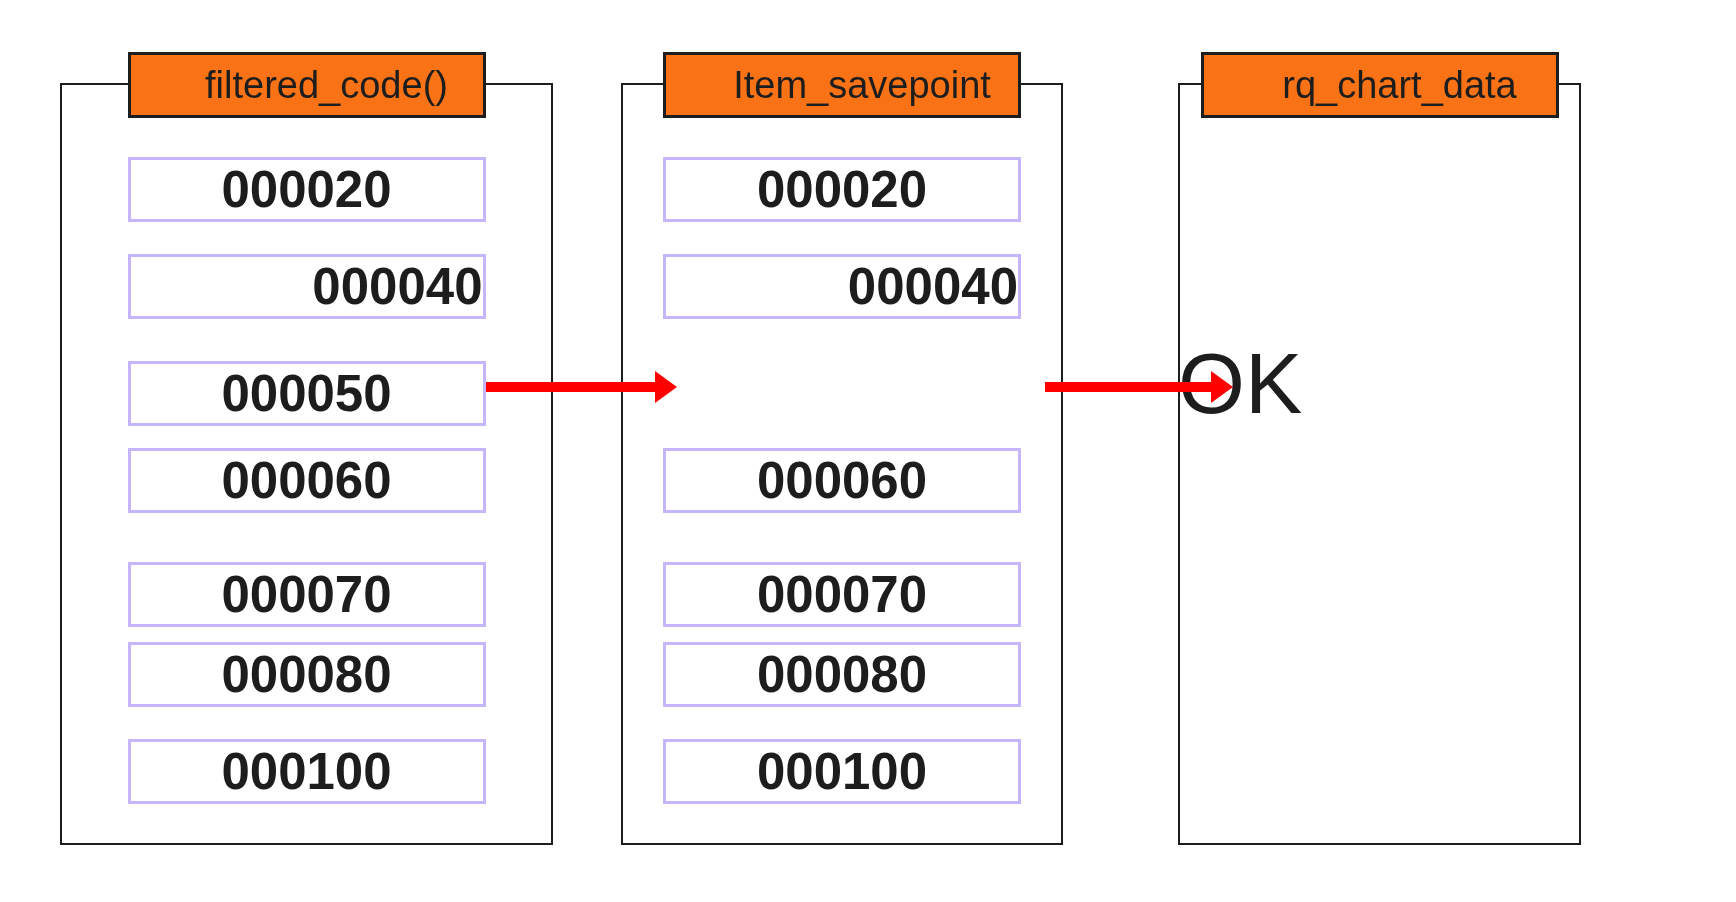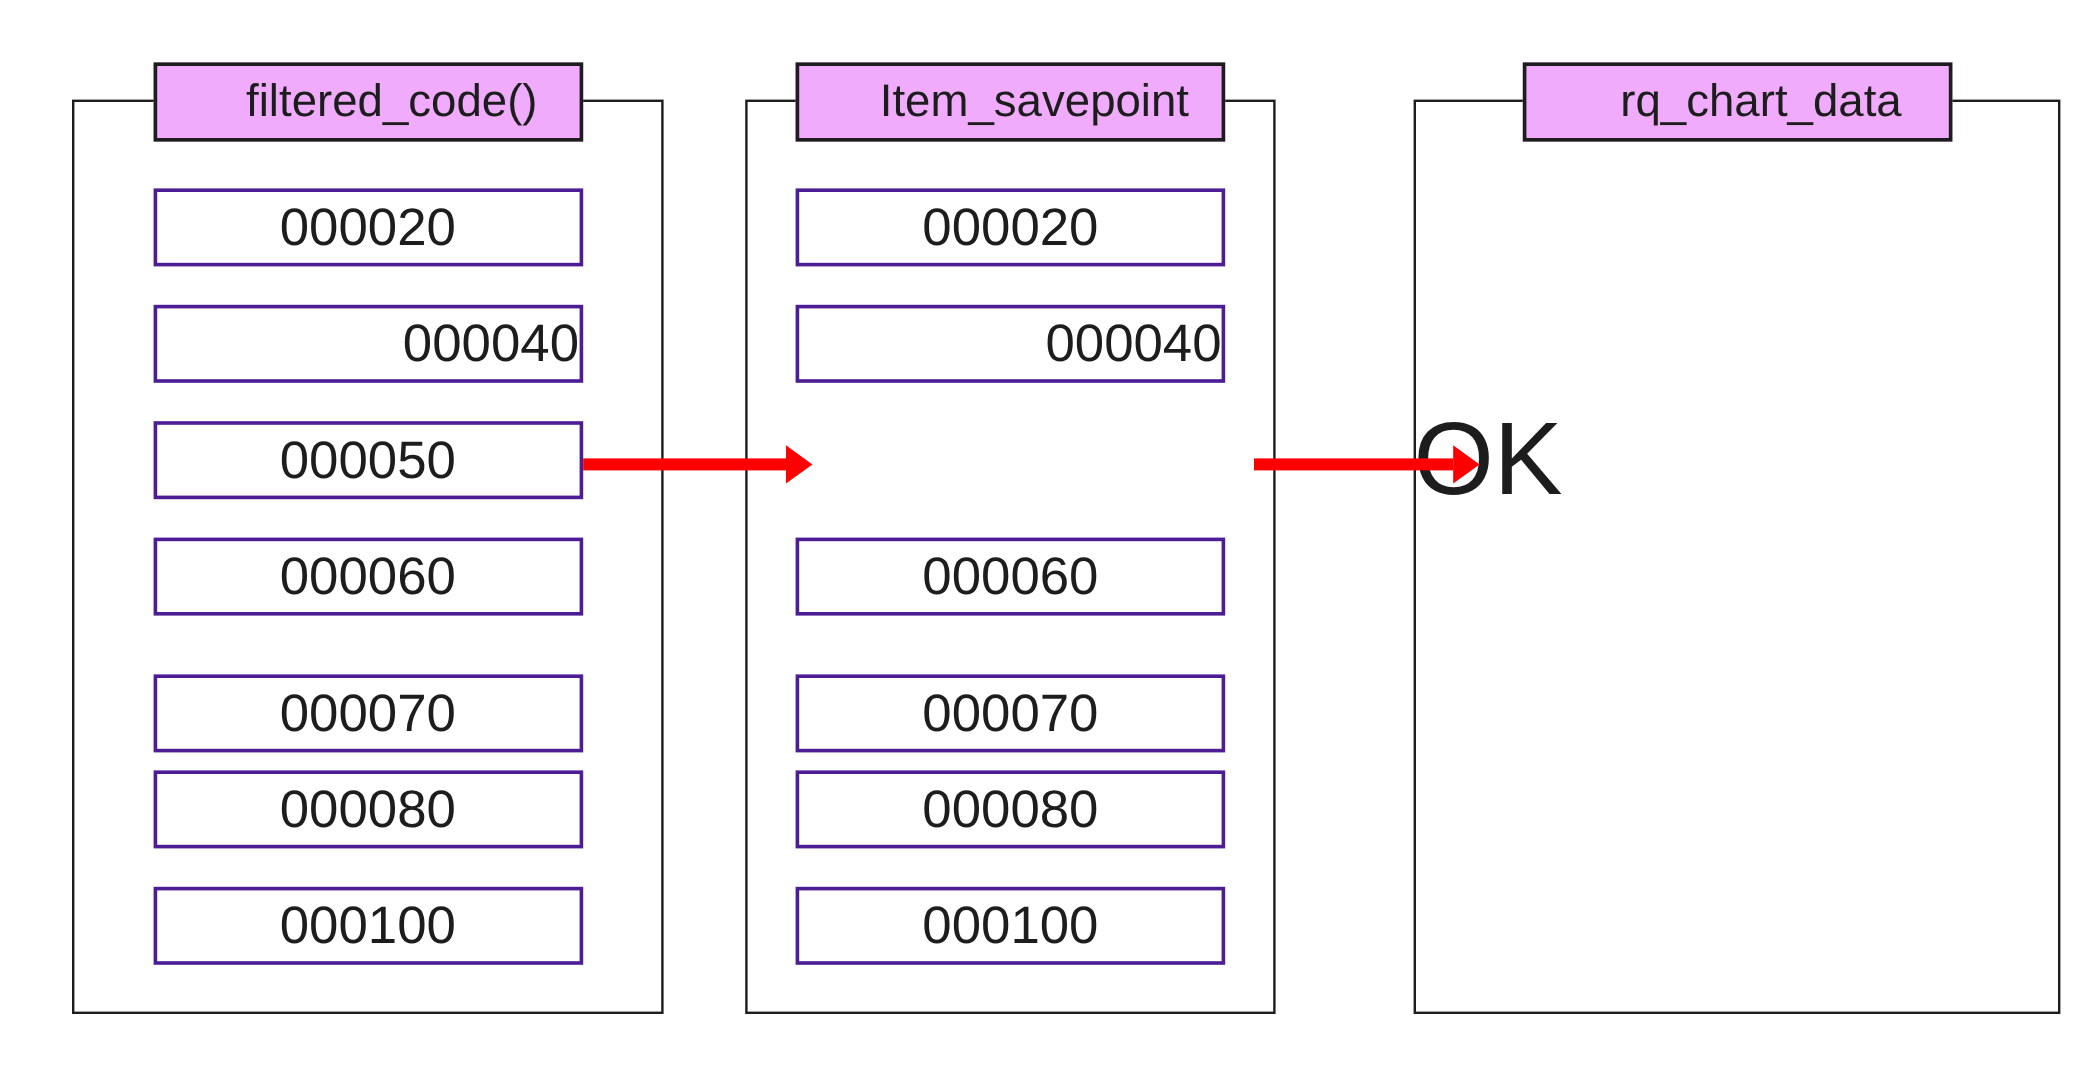--- a/index.html
+++ b/index.html
@@ -8,41 +8,41 @@
     width: 1736px;
     height: 902px;
     background: #ffffff;
     font-family: "Liberation Sans", "DejaVu Sans", sans-serif;
     color: #1d1d1d;
     overflow: hidden;
   }
   .panel { position: absolute; top: 52px; height: 793px; }
   .panel-filtered  { left: 60px;   width: 493px; }
   .panel-savepoint { left: 621px;  width: 442px; }
-  .panel-chart     { left: 1178px; width: 539px; }
+  .panel-chart     { left: 1178px; width: 403px; }
 
   .panel-outline {
     position: absolute; left: 0; right: 0; top: 31px; bottom: 0;
     border: 2.5px solid #1d1d1d; background: #ffffff; box-sizing: border-box;
   }
   .panel-header {
     position: absolute; top: 0; left: 50%; transform: translateX(-50%);
     width: 358px; height: 66px; box-sizing: border-box;
-    background: #f0abfc; border: 3px solid #1d1d1d;
+    background: #f97316; border: 3px solid #1d1d1d;
     display: flex; align-items: center; justify-content: center;
     font-size: 38px; z-index: 2; white-space: nowrap; padding-left: 40px;
   }
   .code-row {
     position: absolute; left: 50%; transform: translateX(-50%);
     width: 358px; height: 65px; box-sizing: border-box;
-    background: #ffffff; border: 3px solid #4c1d95;
+    background: #ffffff; border: 3px solid #c4b5fd;
     display: flex; align-items: center; justify-content: center;
-    font-size: 44px; z-index: 1; white-space: nowrap;
+    font-size: 51px; z-index: 1; white-space: nowrap; font-weight: bold;
   }
-  .r0 { top: 105px; } .r1 { top: 202px; justify-content: flex-end; } .r2 { top: 299px; }
+  .r0 { top: 105px; } .r1 { top: 202px; justify-content: flex-end; } .r2 { top: 309px; }
   .r3 { top: 396px; } .r4 { top: 510px; } .r5 { top: 590px; text-align: center; }
   .r6 { top: 687px; }
 
   .big-label {
     position: absolute; left: 0; width: 100%; top: 288px;
     font-size: 86px; line-height: 1; z-index: 1;
   }
 
   .arrow { position: absolute; display: flex; align-items: center; z-index: 3; }
   .arrow .shaft { flex: 1 1 auto; height: 10px; background: #ff0000; }

